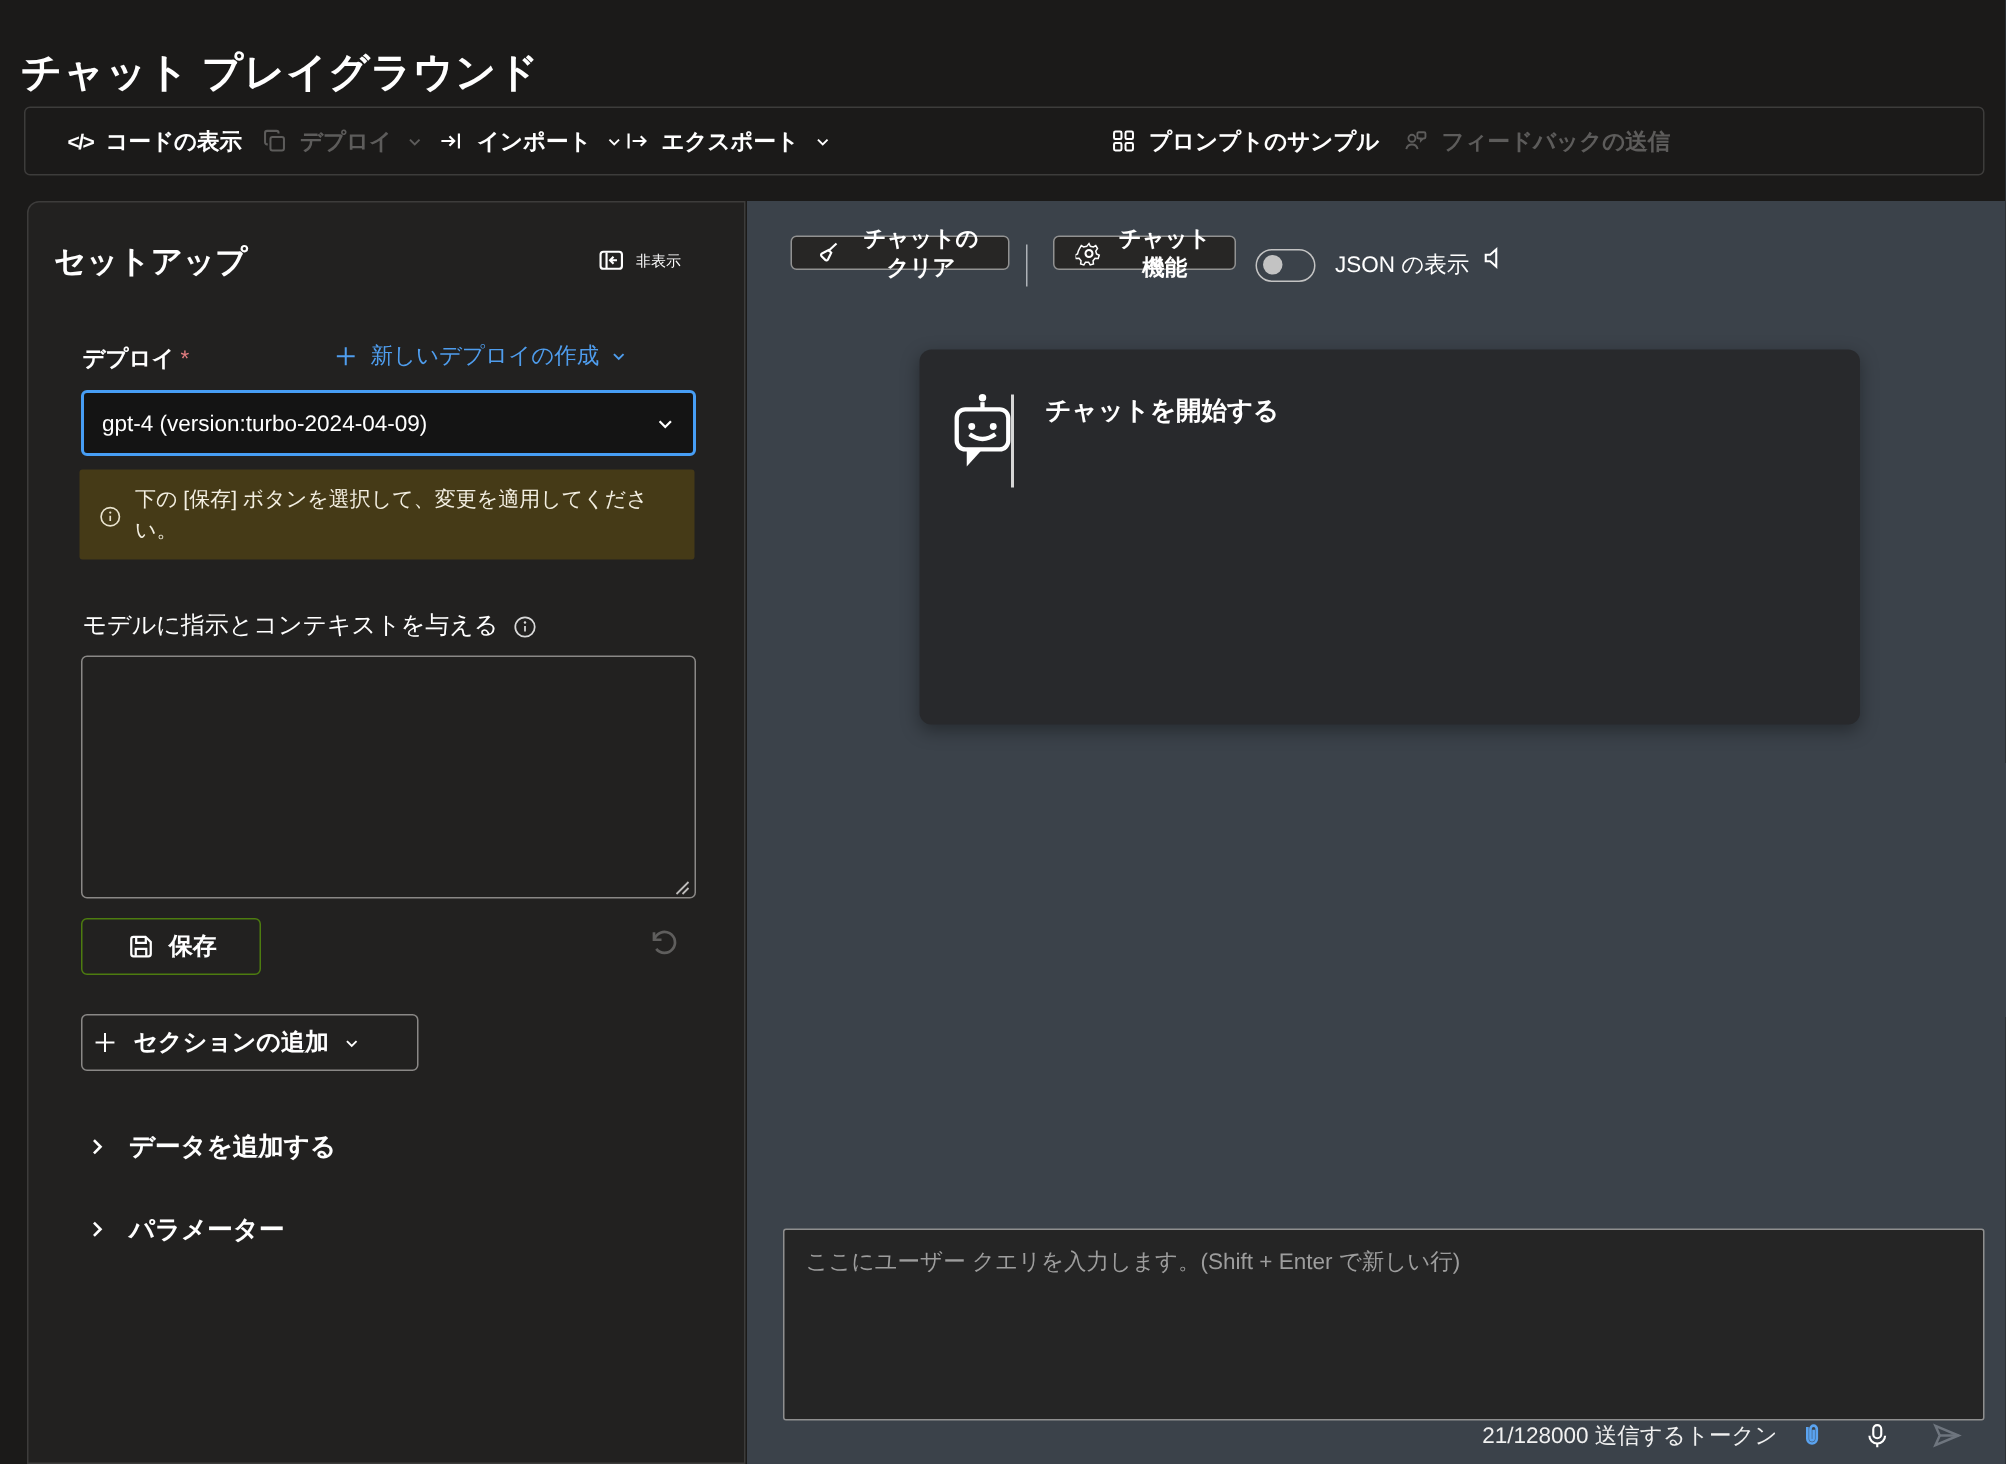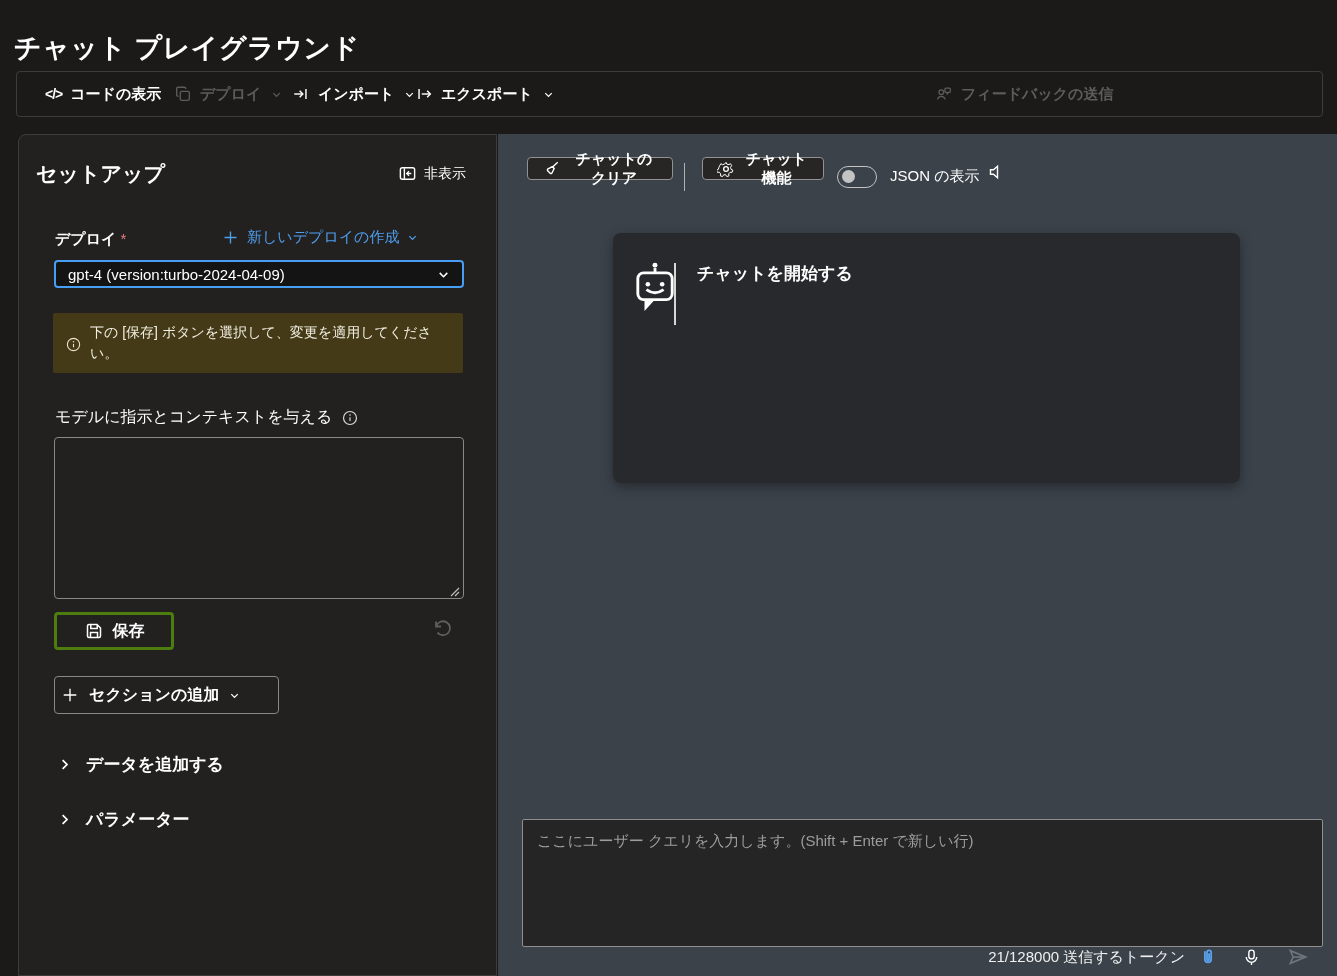--- a/index.html
+++ b/index.html
@@ -21,42 +21,42 @@
   .cmd{position:absolute;top:0;height:44px;display:flex;align-items:center;gap:8px;
     font-size:15px;font-weight:700;color:#fff;cursor:pointer;background:none;border:none;padding:0;
     font-family:inherit;}
   .cmd.disabled{color:#5d5c5b;cursor:default;}
   .cmd .chev{margin-left:2px;}
 
   
   .setup{position:absolute;left:18px;top:134px;width:479px;height:842px;
     background:#222120;border:1px solid #3d3c3b;border-radius:8px 0 0 0;box-sizing:border-box;}
   .setup-title{position:absolute;left:36px;top:160px;font-size:21px;font-weight:700;}
-  .hide-btn{position:absolute;left:398px;top:164px;display:flex;align-items:flex-end;gap:7px;
-    font-size:14px;color:#fff;background:none;border:none;cursor:pointer;font-family:inherit;padding:0;}
+  .hide-btn{position:absolute;left:398px;top:164px;display:flex;align-items:center;gap:7px;
+    font-size:10px;color:#fff;background:none;border:none;cursor:pointer;font-family:inherit;padding:0;}
   .deploy-label{position:absolute;left:55px;top:230px;font-size:15px;font-weight:700;}
   .req{color:#e37d80;margin-left:4px;font-weight:400;}
   .new-deploy{position:absolute;left:222px;top:228px;display:flex;align-items:center;gap:8px;
     color:#4f9ded;font-size:15px;background:none;border:none;cursor:pointer;font-family:inherit;padding:0;}
-  .dep-select{position:absolute;left:54px;top:260px;width:410px;height:28px;box-sizing:border-box;
+  .dep-select{position:absolute;left:54px;top:260px;width:410px;height:44px;box-sizing:border-box;
     background:#141414;border:2px solid #479ef5;border-radius:4px;display:flex;align-items:center;
     padding:0 12px;font-size:15px;color:#fff;cursor:pointer;}
   .dep-select .val{flex:1;}
   .warn{position:absolute;left:53px;top:313px;width:410px;box-sizing:border-box;
     background:#453a17;border-radius:2px;padding:9px 10px 9px 12px;display:flex;gap:8px;
     font-size:14px;line-height:21px;color:#f3efe2;}
   .warn .icon{margin-top:2px;color:#e8e2cd;}
   .instr-label{position:absolute;left:55px;top:407px;display:flex;align-items:center;gap:9px;
     font-size:16px;color:#fff;}
   .instr-area{position:absolute;left:54px;top:437px;width:410px;height:162px;box-sizing:border-box;
     background:transparent;border:1px solid #8a8886;border-radius:4px;resize:none;color:#fff;
     font-family:inherit;font-size:14px;padding:8px 10px;outline:none;}
   .resize-glyph{position:absolute;left:450px;top:587px;color:#bdbcbb;pointer-events:none;}
   .save-btn{position:absolute;left:54px;top:612px;width:120px;height:38px;box-sizing:border-box;
-    background:transparent;border:3px solid #4d7c0f;border-radius:4px;display:flex;align-items:center;
+    background:transparent;border:1px solid #4d7c0f;border-radius:4px;display:flex;align-items:center;
     justify-content:center;gap:9px;color:#fff;font-size:16px;font-weight:700;cursor:pointer;font-family:inherit;}
   .undo-btn{position:absolute;left:430px;top:616px;background:none;border:none;color:#5f5e5d;cursor:default;padding:0;}
   .add-section-btn{position:absolute;left:54px;top:676px;width:225px;height:38px;box-sizing:border-box;
     background:transparent;border:1px solid #8a8886;border-radius:4px;display:flex;align-items:center;
     gap:10px;color:#fff;font-size:16px;font-weight:700;cursor:pointer;font-family:inherit;}
   .collapse-row{position:absolute;left:57px;display:flex;align-items:center;gap:14px;color:#fff;
     background:none;border:none;cursor:pointer;font-family:inherit;font-size:17px;font-weight:700;padding:0;}
 
   
   .main{position:absolute;left:498px;top:134px;width:839px;height:842px;background:#3b424a;}
@@ -137,20 +137,31 @@
           <path d="M13.5 6.5 17 10l-3.5 3.5"></path>
       </svg>
     </span>
     <span>エクスポート</span>
     <span class="icon chev">
       <svg width="11" height="11" viewBox="0 0 12 12" fill="none" stroke="currentColor" stroke-width="1.4">
           <path d="M2.5 4.5 6 8l3.5-3.5"></path>
         </svg>
     </span>
   </button>
+  <button class="cmd" style="left:723px">
+    <span class="icon">
+      <svg width="18" height="18" viewBox="0 0 20 20" fill="none" stroke="currentColor" stroke-width="1.5">
+        <rect x="3" y="3" width="5.5" height="5.5" rx="1"></rect>
+          <rect x="11.5" y="3" width="5.5" height="5.5" rx="1"></rect>
+        <rect x="3" y="11.5" width="5.5" height="5.5" rx="1"></rect>
+          <rect x="11.5" y="11.5" width="5.5" height="5.5" rx="1"></rect>
+      </svg>
+    </span>
+    <span>プロンプトのサンプル</span>
+  </button>
   <button class="cmd disabled" style="left:918px">
     <span class="icon">
       <svg width="18" height="18" viewBox="0 0 20 20" fill="none" stroke="currentColor" stroke-width="1.4">
         <circle cx="7" cy="8" r="2.6"></circle>
           <path d="M2.8 16a4.3 4.3 0 0 1 8.4 0"></path>
         <path d="M12 3.5h4a1 1 0 0 1 1 1v2.6a1 1 0 0 1-1 1h-.8l-1.6 1.7V8.1H12a1 1 0 0 1-1-1V4.5a1 1 0 0 1 1-1Z"></path>
       </svg>
     </span>
     <span>フィードバックの送信</span>
   </button>

